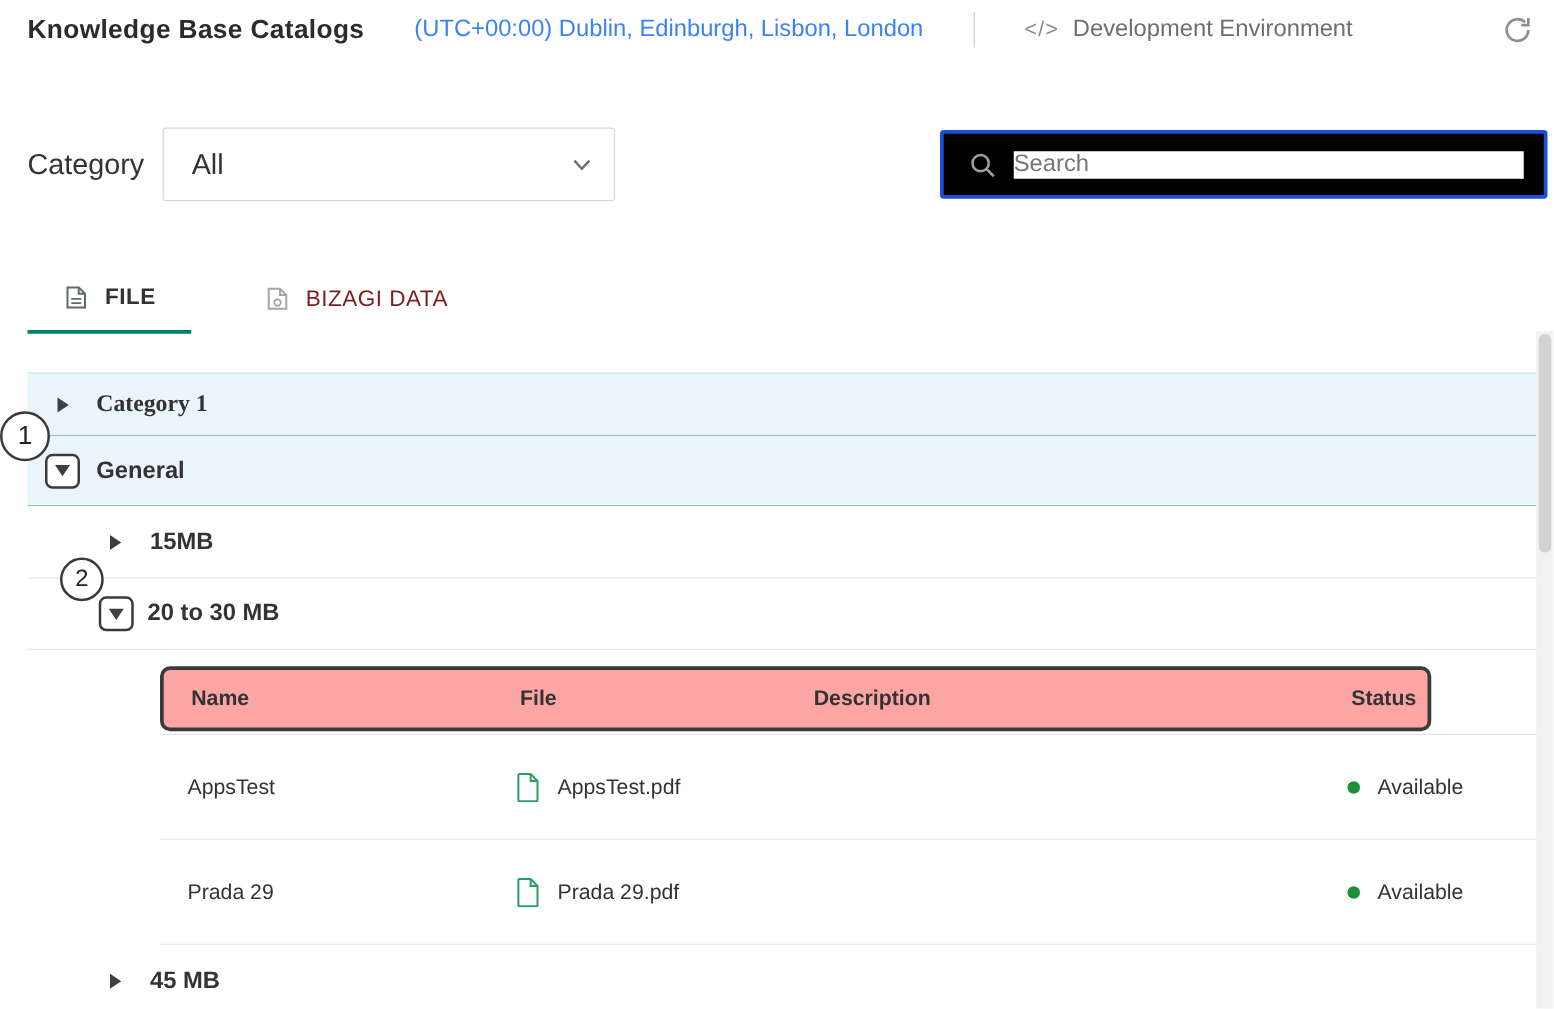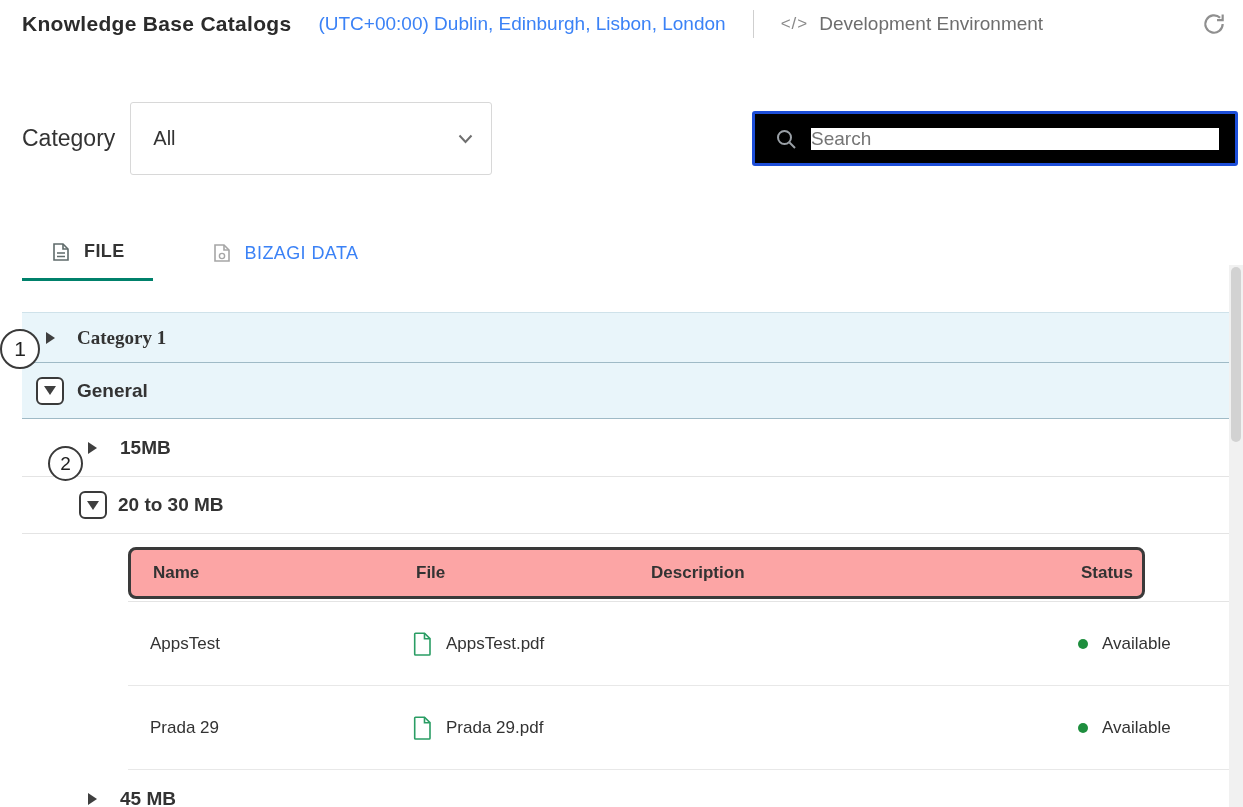--- a/index.html
+++ b/index.html
@@ -1,40 +1,40 @@
 <!DOCTYPE html>
 <html><head>
 <meta charset="utf-8">
 <style>
   * { margin:0; padding:0; box-sizing:border-box; }
   body { font-family:"Liberation Sans", sans-serif; background:#ffffff; }
   .app { position:relative; width:1243px; height:807px; background:#fff; overflow:hidden; color:#333; }
 
   
-  .topbar { display:flex; align-items:center; padding:10px 16px 0 22px; gap:27px; }
+  .topbar { display:flex; align-items:center; padding:10px 16px 0 22px; gap:40px; }
   .title { font-size:21px; font-weight:700; color:#2b2b2b; letter-spacing:.3px; white-space:nowrap; }
   .tz { font-size:19px; color:#3b82f6; white-space:nowrap; }
   .vdiv { width:1px; height:28px; background:#cfcfcf; }
   .env { display:flex; align-items:center; gap:11px; font-size:19px; color:#6e6e6e; white-space:nowrap; }
   .code-ico { font-size:17px; color:#8a8a8a; letter-spacing:1px; }
   .refresh-btn { margin-left:auto; display:flex; align-items:center; }
 
   
   .filters { display:flex; align-items:center; margin:64px 5px 0 22px; }
   .cat-label { font-size:23px; color:#333; margin-right:15px; }
-  .select { width:362px; height:73px; border:1px solid #d8d8d8; border-radius:3px; display:flex; align-items:center; justify-content:space-between; padding:0 18px 0 22px; font-size:20px; color:#333; background:#fff; cursor:pointer; }
+  .select { width:362px; height:59px; border:1px solid #d8d8d8; border-radius:3px; display:flex; align-items:center; justify-content:space-between; padding:0 18px 0 22px; font-size:23px; color:#333; background:#fff; cursor:pointer; }
   .searchbox { margin-left:auto; width:486px; height:55px; border:3px solid #1d4ed8; border-radius:3px; display:flex; align-items:center; padding:0 16px 0 20px; gap:14px; background:#000000; }
   .searchbox input { border:none; outline:none; flex:1; font-size:19px; color:#333; font-family:"Liberation Sans",sans-serif; }
   .searchbox input::placeholder { color:#757575; }
 
   
   .tabs { display:flex; margin:50px 0 0 22px; gap:30px; }
   .tab { display:flex; align-items:center; gap:12px; height:56px; padding:0 28px; font-size:18px; letter-spacing:.4px; cursor:pointer; }
   .tab.active { border-bottom:3px solid #00816b; color:#333; font-weight:600; }
-  .tab.inactive { color:#3b82f6; }
+  .tab.inactive { color:#7f1d1d; }
 
   
   .content { margin:31px 14px 0 22px; }
   .cat-row { display:flex; align-items:center; background:#e9f5fa; border-bottom:1px solid #9fbac6; height:51px; padding-left:24px; cursor:pointer; }
   .cat-row.first { border-top:1px solid #cfe2ea;font-family:Liberation Serif, serif; }
   .cat-row.expanded { height:56px; padding-left:14px; }
   .child-row { display:flex; align-items:center; height:58px; border-bottom:1px solid #e4e4e4; padding-left:66px; background:#fff; cursor:pointer; }
   .child-row.expanded { height:57px; padding-left:57px; }
   .caret-right { width:0; height:0; border-left:9px solid #3f3f3f; border-top:6px solid transparent; border-bottom:6px solid transparent; }
   .caret-down { width:0; height:0; border-top:9px solid #3f3f3f; border-left:6px solid transparent; border-right:6px solid transparent; }

